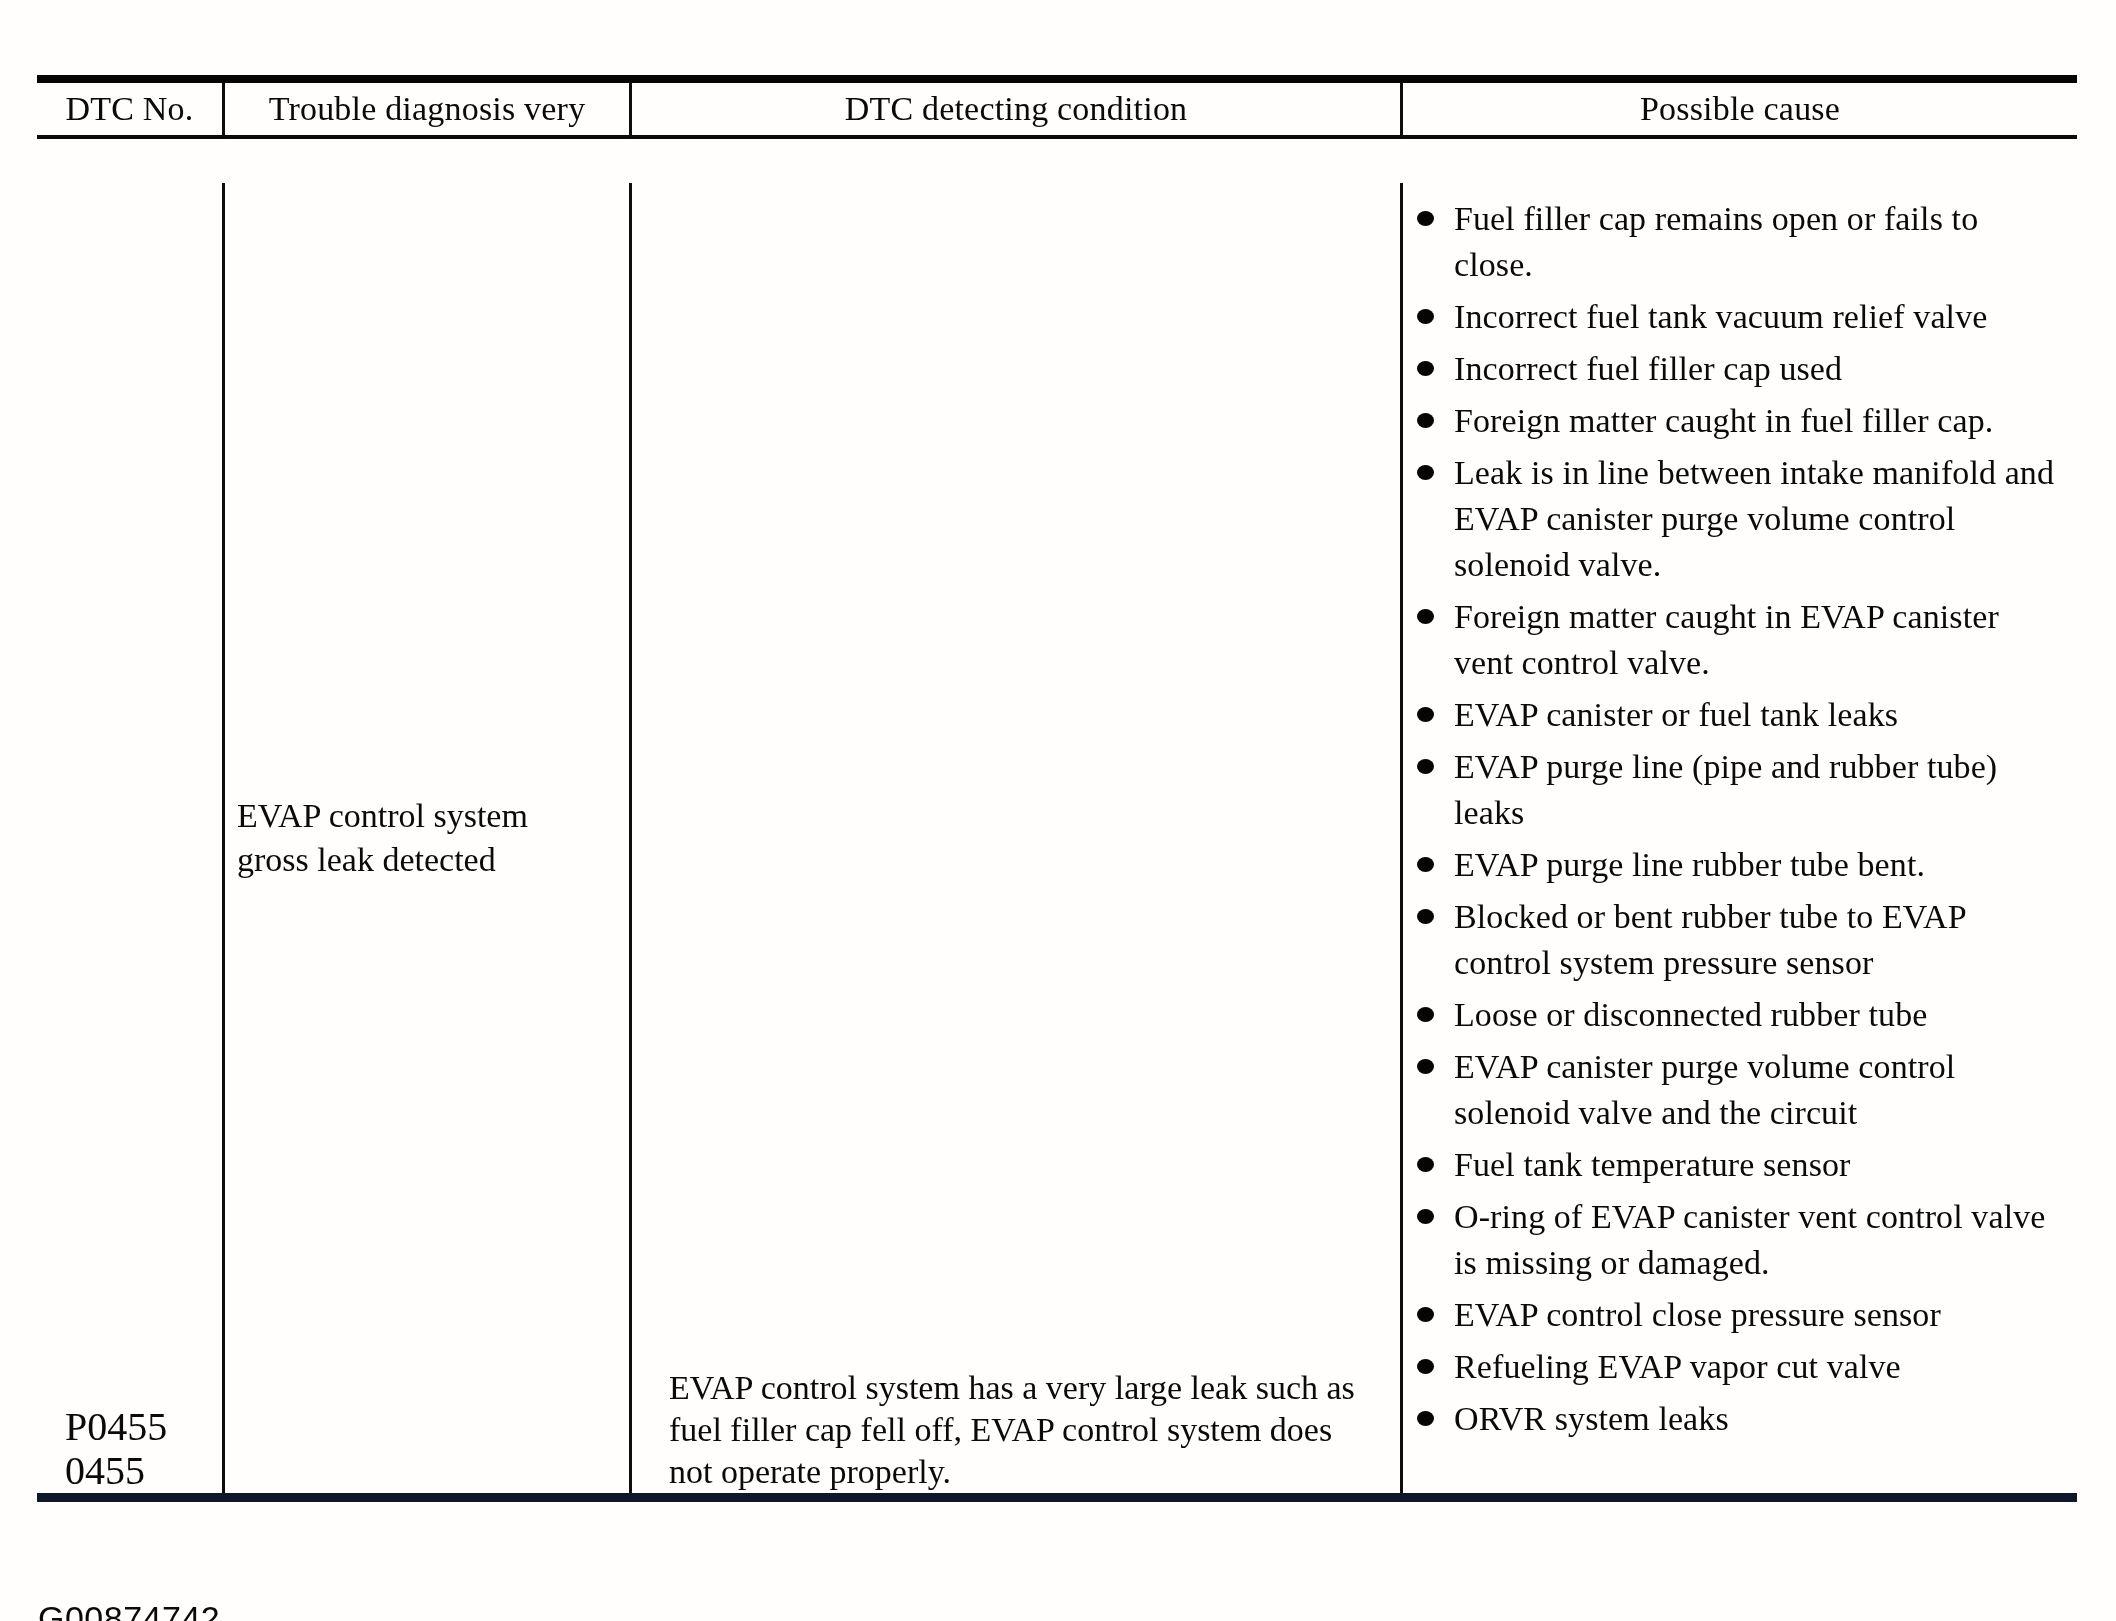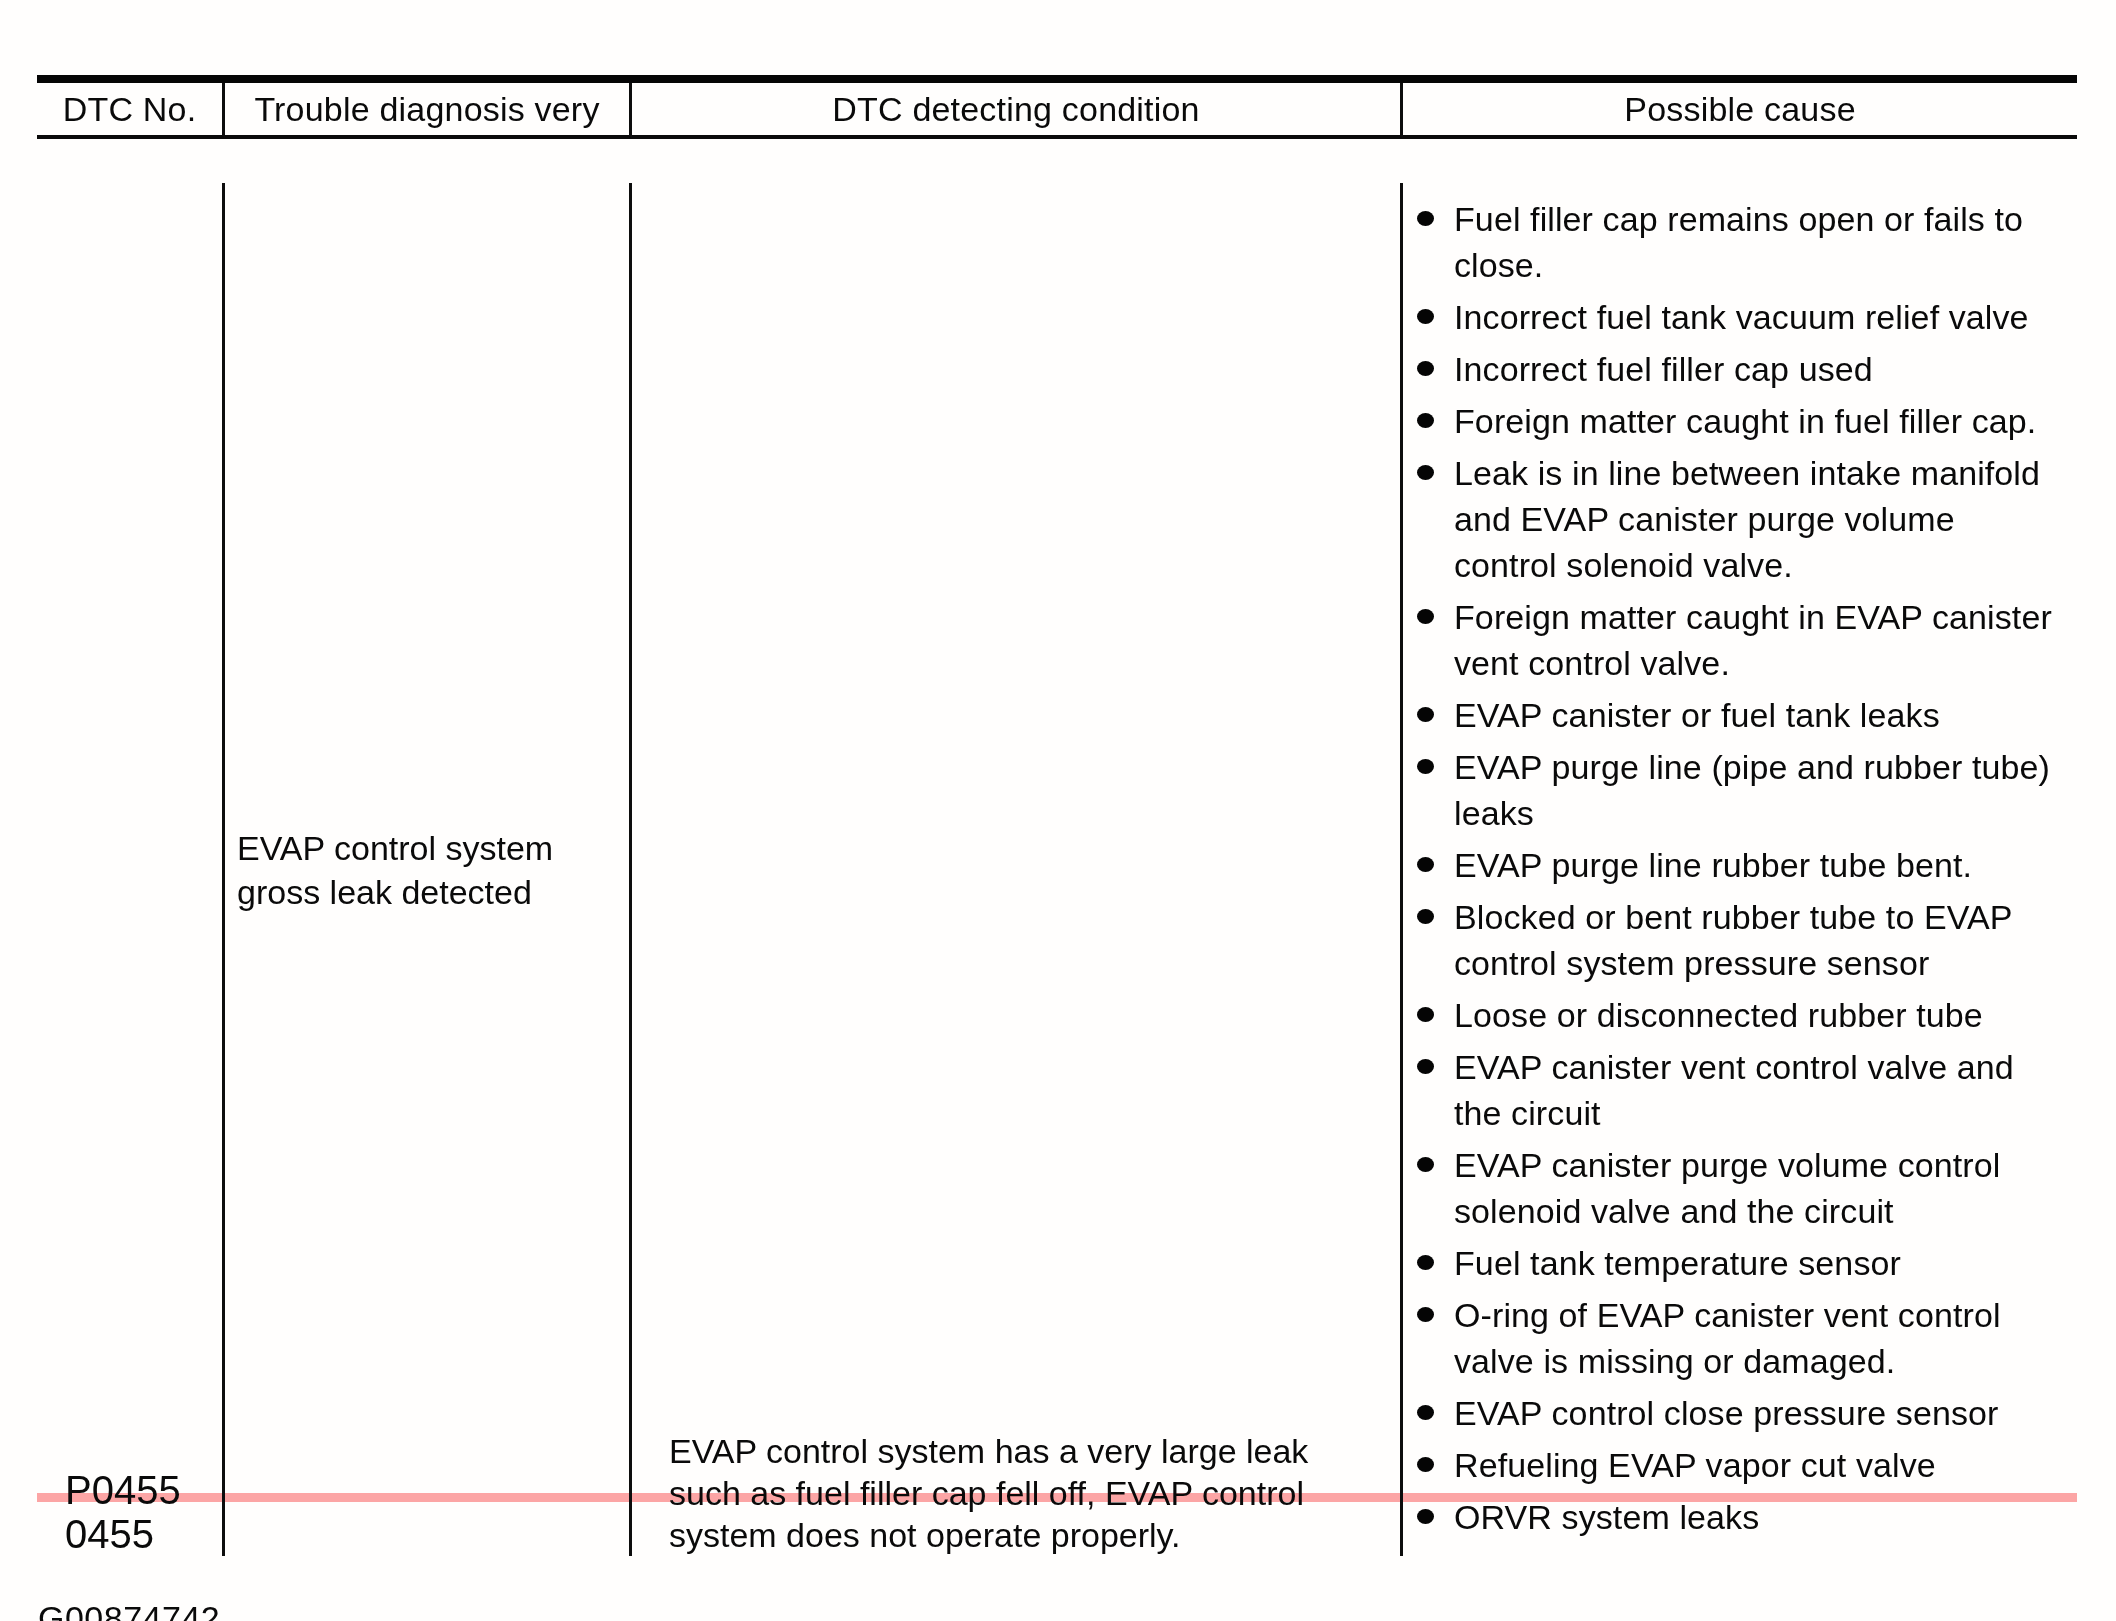--- a/index.html
+++ b/index.html
@@ -14,24 +14,25 @@
   }
   .page { position: absolute; inset: 0; background: #fffefd; }
 
   .doc-table {
     position: absolute;
     left: 37px;
     top: 75px;
     width: 2040px;
     height: 1427px;
     border-top: 8px solid #050505;
-    border-bottom: 9px solid #fca5a5;
+    border-bottom: 9px solid #0f172a;
     display: grid;
     grid-template-columns: 188px 407px 771px 674px;
     grid-template-rows: 56px 1fr;
+    font-family: Liberation Serif, serif;
   }
 
   .hcell {
     border-bottom: 4px solid #0a0a0a;
     display: flex;
     align-items: center;
     justify-content: center;
     font-size: 34px;
     letter-spacing: 0.2px;
     white-space: nowrap;
@@ -169,24 +170,20 @@
           <li class="cause-item">
             <span class="bullet"></span>
             <span class="cause-text">Blocked or bent rubber tube to EVAP control system pressure sensor</span>
           </li>
 
           <li class="cause-item">
             <span class="bullet"></span>
             <span class="cause-text">Loose or disconnected rubber tube</span>
           </li>
 
-          <li class="cause-item">
-            <span class="bullet"></span>
-            <span class="cause-text">EVAP canister vent control valve and the circuit</span>
-          </li>
 
           <li class="cause-item">
             <span class="bullet"></span>
             <span class="cause-text">EVAP canister purge volume control solenoid valve and the circuit</span>
           </li>
 
           <li class="cause-item">
             <span class="bullet"></span>
             <span class="cause-text">Fuel tank temperature sensor</span>
           </li>

